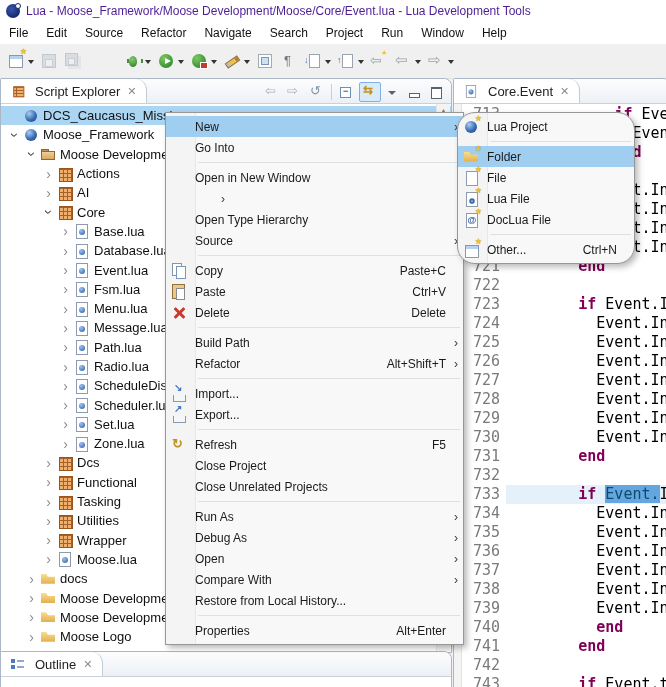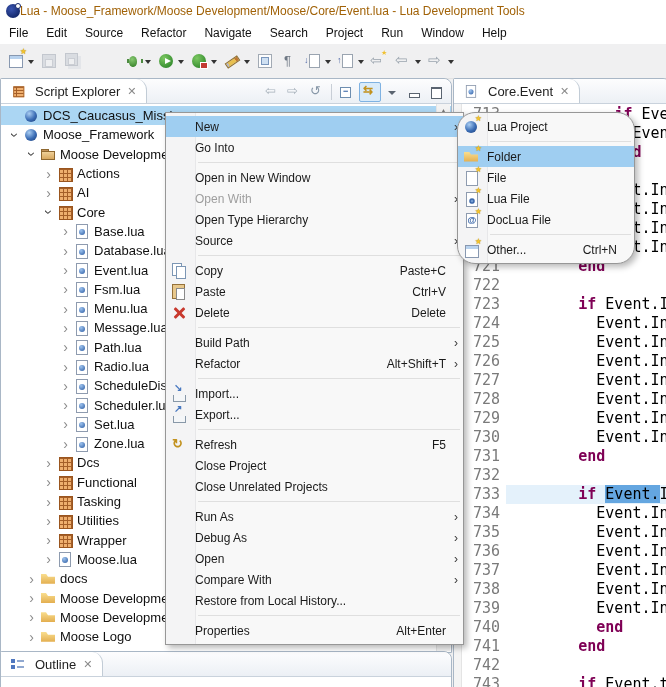--- a/index.html
+++ b/index.html
@@ -1,21 +1,21 @@
 <!DOCTYPE html>
 <html style="--keyword: #7F0055; --selection: #64A6E0; --menu-highlight: #9FCEF1; --tree-selection: #ABD6F3; --current-line: #E4F1FB;"><head>
 <meta charset="utf-8">
 <style>
   html,body{margin:0;padding:0;background:#D8D8D8;}
   .app{position:relative;width:666px;height:687px;background:#F0F0F1;overflow:hidden;
        font-family:"Liberation Sans",sans-serif;-webkit-font-smoothing:antialiased;}
 
   
   .titlebar{position:absolute;left:0;top:0;right:0;height:22px;background:#FFFFFF;
-            display:flex;align-items:center;gap:0;padding-left:6px;font-size:12px;color:#a16207;}
+            display:flex;align-items:center;gap:6px;padding-left:6px;font-size:12px;color:#4c1d95;}
   .appicon{width:14px;height:14px;border-radius:50%;flex:none;position:relative;
            background:radial-gradient(circle at 38% 35%,#3A55B0,#162A6E 70%);}
   .appicon::after{content:"";position:absolute;right:-1px;top:-1px;width:4px;height:4px;border-radius:50%;
                   background:#FFF;border:1px solid #16286A;}
 
   
   .menubar{position:absolute;left:0;top:22px;right:0;height:22px;background:#FFFFFF;
            display:flex;align-items:center;font-size:12px;color:#111;}
   .menubar>span{padding:3px 9px;}
 
@@ -116,21 +116,21 @@
   
   .ed-body{position:absolute;left:0;right:0;top:25px;bottom:0;background:#FFF;display:flex;overflow:hidden;}
   .ed-ruler{width:7px;background:#F4F4F4;border-right:1px solid #E4E4E4;flex:none;}
   .ed-gutter{width:38px;flex:none;text-align:right;padding:1px 6px 0 0;
              font-family:"DejaVu Sans Mono",monospace;font-size:15px;line-height:19px;color:#7A7A7A;}
   .ed-code{flex:1;padding-top:1px;font-family:"DejaVu Sans Mono",monospace;font-size:15px;line-height:19px;
            color:#000;overflow:hidden;}
   .cl{height:19px;white-space:pre;}
   .cl.cur{background:var(--current-line,#E4F1FB);}
   .cl .kw{color:var(--keyword,#7F0055);font-weight:bold;}
-  .cl .sel{background:var(--selection,#64A6E0);color:#000000;}
+  .cl .sel{background:var(--selection,#64A6E0);color:#0c4a6e;}
 
   
   .cmenu,.smenu{position:absolute;background:#F8F8F8;border:1px solid #979797;padding:3px 0;
       box-shadow:3px 3px 6px rgba(0,0,0,.28);
       background-image:linear-gradient(90deg,#F4F4F5 0 29px,#E7E7E9 29px 30px,#F8F8F8 30px);}
   .cmenu{left:165px;top:112px;width:297px;z-index:40;}
   .smenu{left:457px;top:112px;width:176px;z-index:50;border-radius:18px;}
   .mrow{height:21px;display:flex;align-items:center;font-size:12px;color:#1A1A1A;padding-right:5px;position:relative;}
   .mrow.hl{background:var(--menu-highlight,#9FCEF1);}
   .mrow.dis{color:#9E9E9E;}
@@ -607,21 +607,20 @@
 
       <div class="mrow">
         <span class="mico"></span>
         <span class="mlabel">Open in New Window</span>
         <span class="mshort"></span>
         <span class="msub"></span>
       </div>
 
       <div class="mrow dis">
         <span class="mico"></span>
-        <span class="mlabel">Open With</span>
         <span class="mshort"></span>
         <span class="msub">›</span>
       </div>
 
       <div class="mrow">
         <span class="mico"></span>
         <span class="mlabel">Open Type Hierarchy</span>
         <span class="mshort"></span>
         <span class="msub"></span>
       </div>

